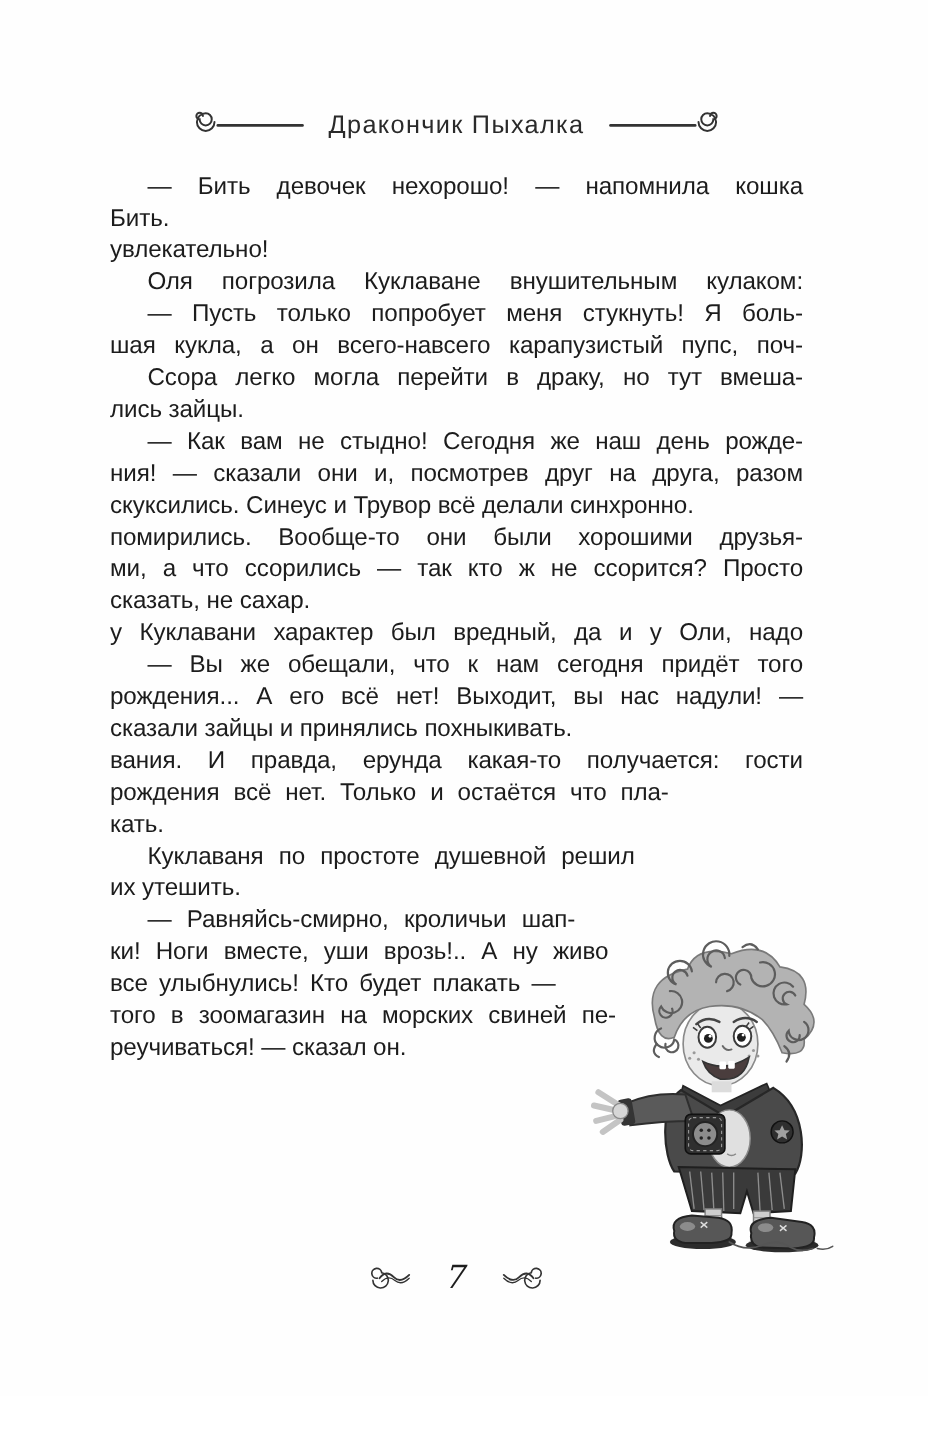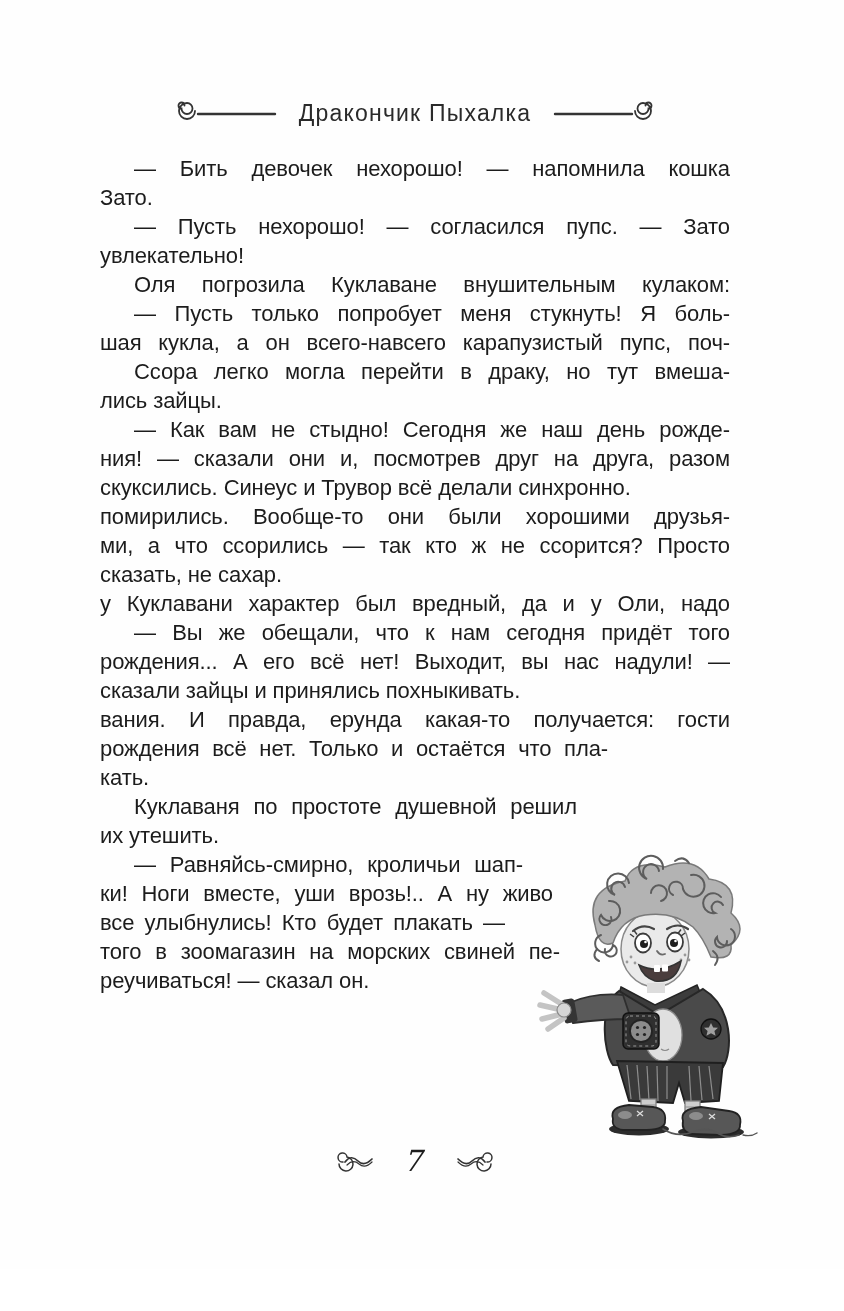--- a/index.html
+++ b/index.html
@@ -52,22 +52,21 @@
     </svg>
     <span class="title">Дракончик Пыхалка</span>
     <svg class="orn" width="112" height="30" viewBox="0 0 112 30">
       <line x1="8" y1="16" x2="85" y2="16" stroke="#333" stroke-width="2.4" stroke-linecap="round"></line>
       <path d="M88,13 a8,8 0 1 0 8,-8 a5.5,5.5 0 1 0 5.5,5.5 a3,3 0 1 0 -3,-3" fill="none" stroke="#333" stroke-width="1.8" stroke-linecap="round"></path>
     </svg>
   </div>
 
   <div class="text-block">
     <div class="ln j ind">— Бить девочек нехорошо! — напомнила кошка</div>
-    <div class="ln">Зато.</div>
-    <div class="ln j ind">— Пусть нехорошо! — согласился пупс. — Зато</div>
+    <div class="ln">Бить.</div>
     <div class="ln">увлекательно!</div>
     <div class="ln j ind">Оля погрозила Куклаване внушительным кулаком:</div>
     <div class="ln j ind">— Пусть только попробует меня стукнуть! Я боль-</div>
     <div class="ln j">шая кукла, а он всего-навсего карапузистый пупс, поч-</div>
     <div class="ln j ind">Ссора легко могла перейти в драку, но тут вмеша-</div>
     <div class="ln">лись зайцы.</div>
     <div class="ln j ind">— Как вам не стыдно! Сегодня же наш день рожде-</div>
     <div class="ln j">ния! — сказали они и, посмотрев друг на друга, разом</div>
     <div class="ln">скуксились. Синеус и Трувор всё делали синхронно.</div>
     <div class="ln j">помирились. Вообще-то они были хорошими друзья-</div>

